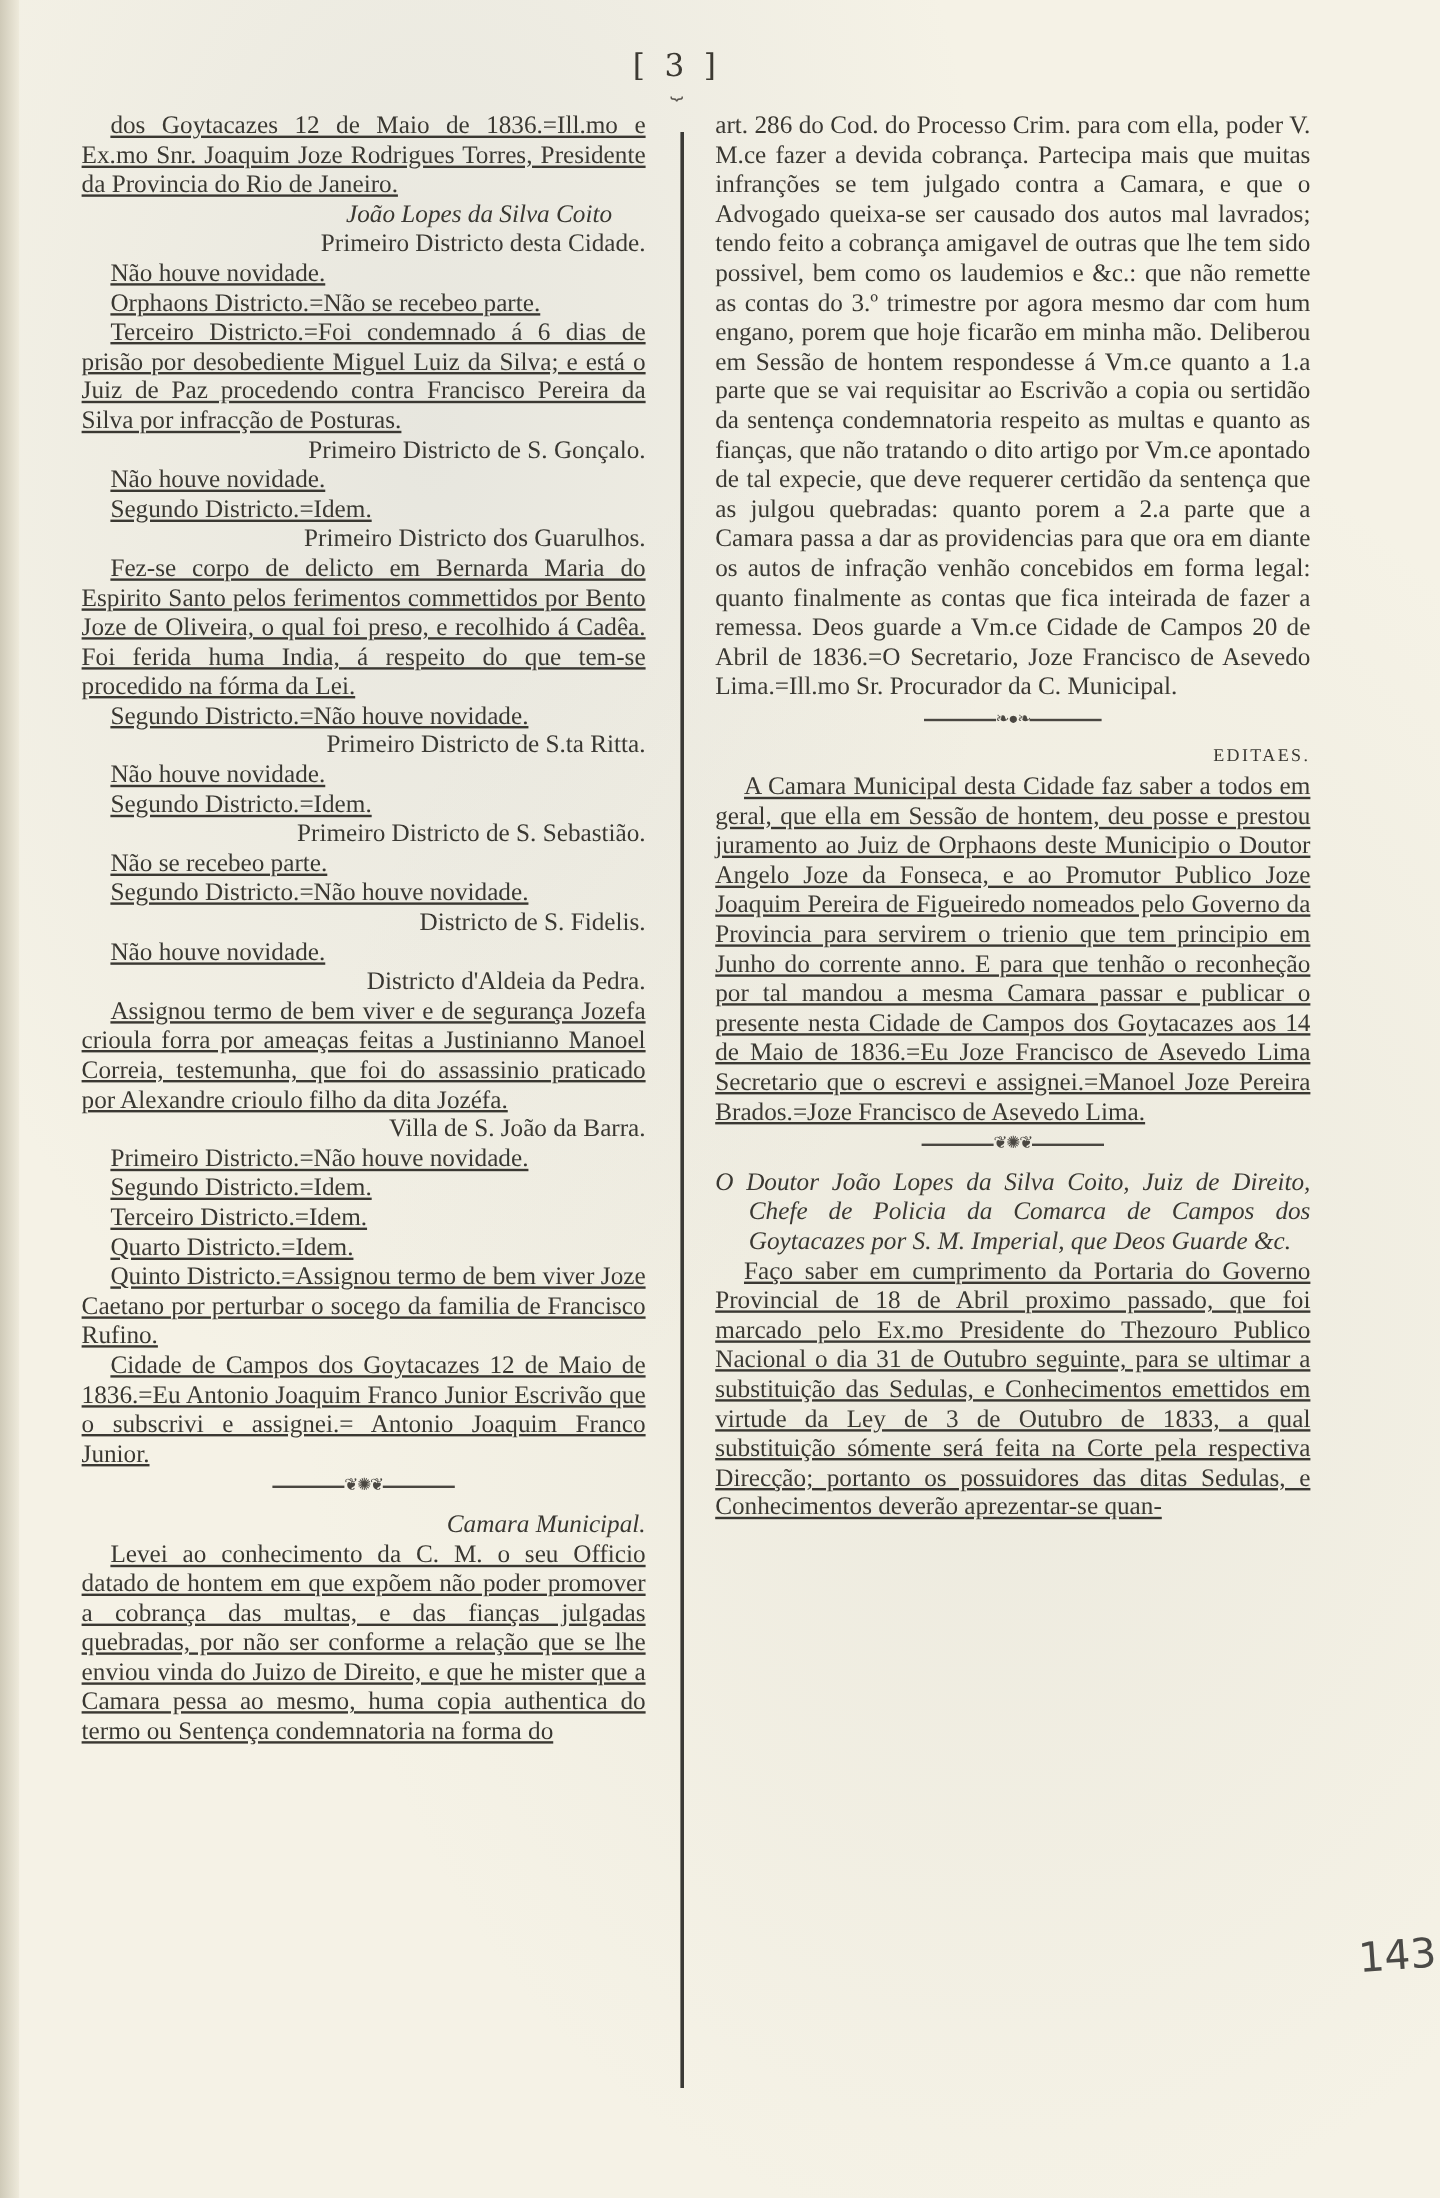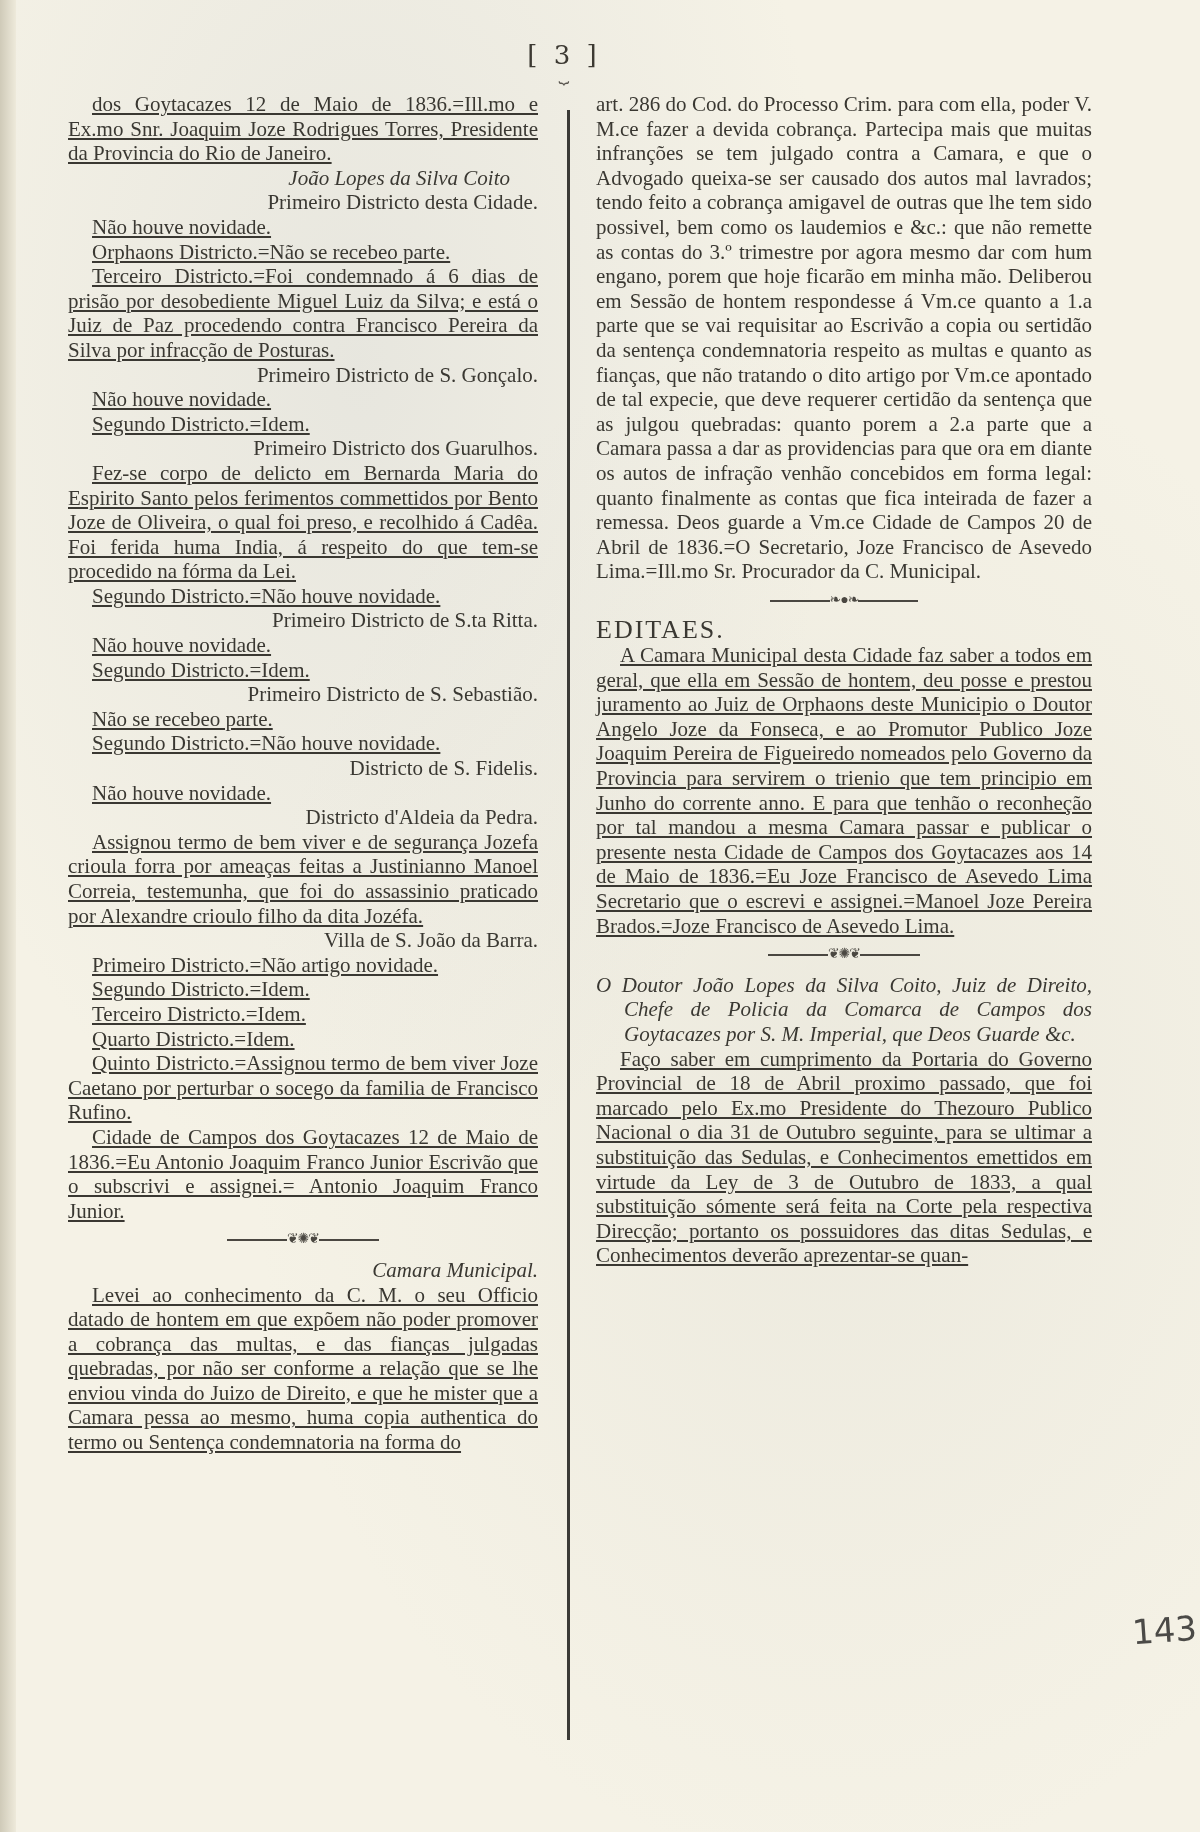--- a/index.html
+++ b/index.html
@@ -44,21 +44,21 @@
   .indent { text-indent: 24px; text-decoration: underline; }
   .heading { text-align: right; }
   .italic { font-style: italic; }
   .signature { text-align: right; font-style: italic; padding-right: 28px; }
   .ornament {
     text-align: center; font-size: 14px; letter-spacing: -1px; color: #4a4741; margin: 4px 0 6px 0;
   }
   .ornament .rule {
     display: inline-block; vertical-align: middle; width: 60px; height: 2px; background: #4a4741;
   }
-  .title-caps { text-align: left; letter-spacing: 2px; font-size: 26px; }
+  .title-caps { text-align: right; letter-spacing: 2px; font-size: 15px; }
   .hang { padding-left: 28px; text-indent: -28px; }
   .handnote {
     position: absolute; left: 1132px; top: 1610px;
     font-family: "DejaVu Sans", sans-serif; font-size: 34px; color: #4b4a47;
     transform: rotate(-4deg);
   }
 </style>
 </head>
 <body>
 
@@ -87,21 +87,21 @@
       <p class="indent">Não houve novidade.</p>
       <p class="indent">Segundo Districto.=Idem.</p>
       <p class="heading">Primeiro Districto de S. Sebastião.</p>
       <p class="indent">Não se recebeo parte.</p>
       <p class="indent">Segundo Districto.=Não houve novidade.</p>
       <p class="heading">Districto de S. Fidelis.</p>
       <p class="indent">Não houve novidade.</p>
       <p class="heading">Districto d'Aldeia da Pedra.</p>
       <p class="indent">Assignou termo de bem viver e de segurança Jozefa crioula forra por ameaças feitas a Justinianno Manoel Correia, testemunha, que foi do assassinio praticado por Alexandre crioulo filho da dita Jozéfa.</p>
       <p class="heading">Villa de S. João da Barra.</p>
-      <p class="indent">Primeiro Districto.=Não artigo novidade.</p>
+      <p class="indent">Primeiro Districto.=Não houve novidade.</p>
       <p class="indent">Segundo Districto.=Idem.</p>
       <p class="indent">Terceiro Districto.=Idem.</p>
       <p class="indent">Quarto Districto.=Idem.</p>
       <p class="indent">Quinto Districto.=Assignou termo de bem viver Joze Caetano por perturbar o socego da familia de Francisco Rufino.</p>
       <p class="indent">Cidade de Campos dos Goytacazes 12 de Maio de 1836.=Eu Antonio Joaquim Franco Junior Escrivão que o subscrivi e assignei.= Antonio Joaquim Franco Junior.</p>
       <p class="ornament"><span class="rule"></span><span>❦✺❦</span><span class="rule"></span></p>
       <p class="heading italic">Camara Municipal.</p>
       <p class="indent">Levei ao conhecimento da C. M. o seu Officio datado de hontem em que expõem não poder promover a cobrança das multas, e das fianças julgadas quebradas, por não ser conforme a relação que se lhe enviou vinda do Juizo de Direito, e que he mister que a Camara pessa ao mesmo, huma copia authentica do termo ou Sentença condemnatoria na forma do</p>
     </div>
   <div class="divider"></div>

